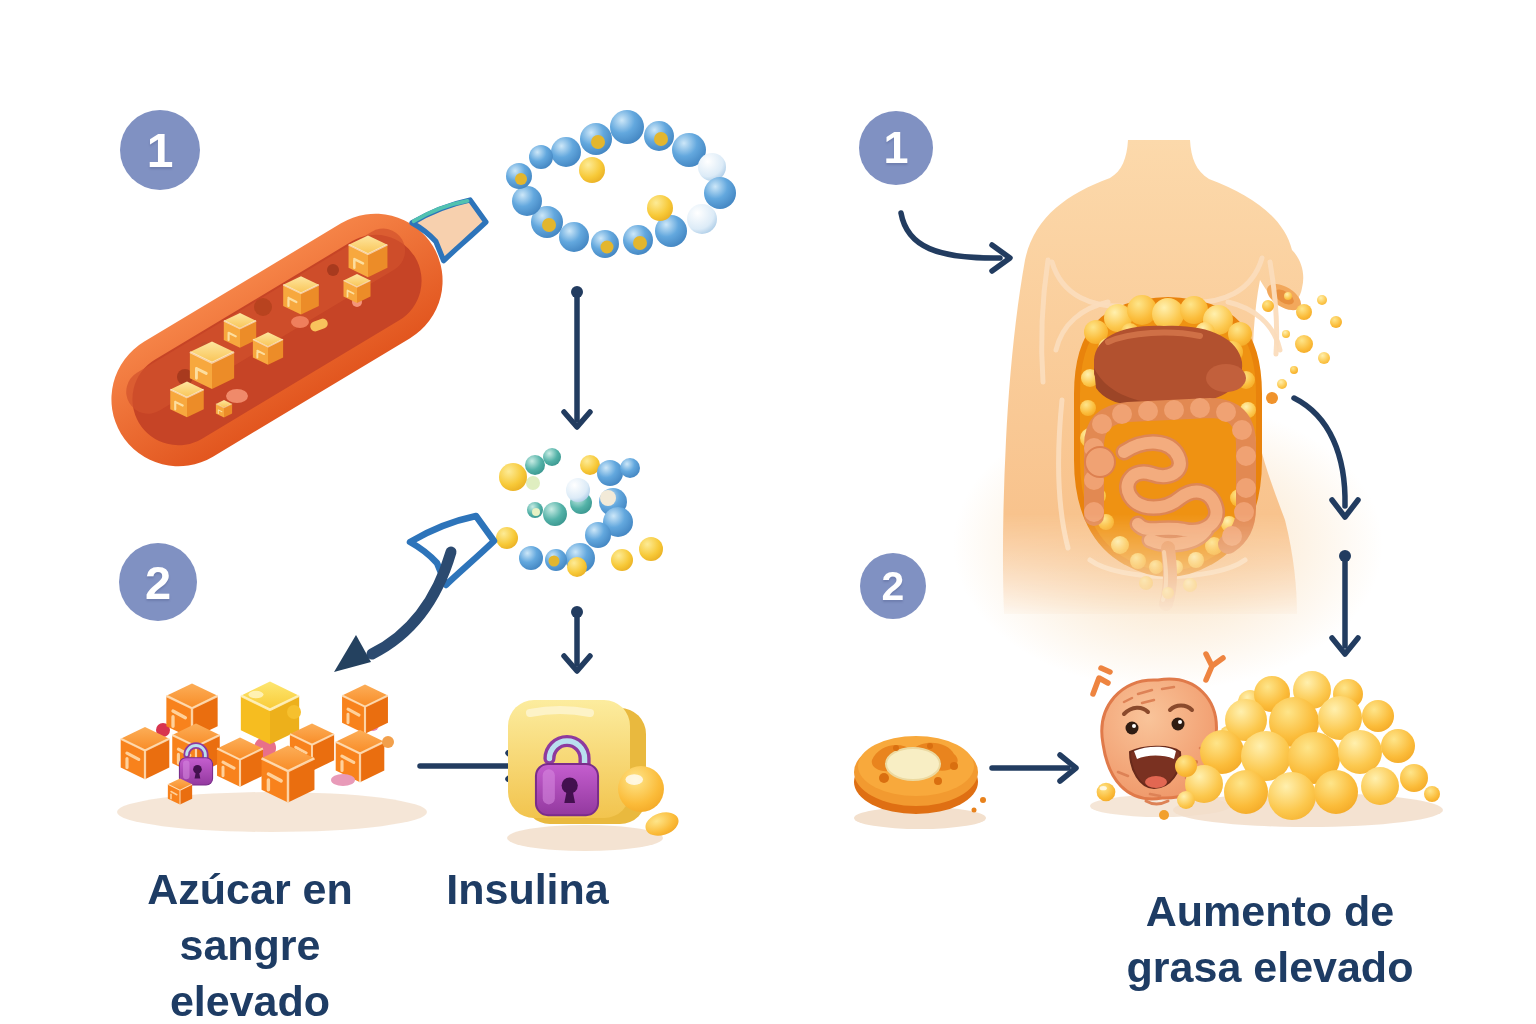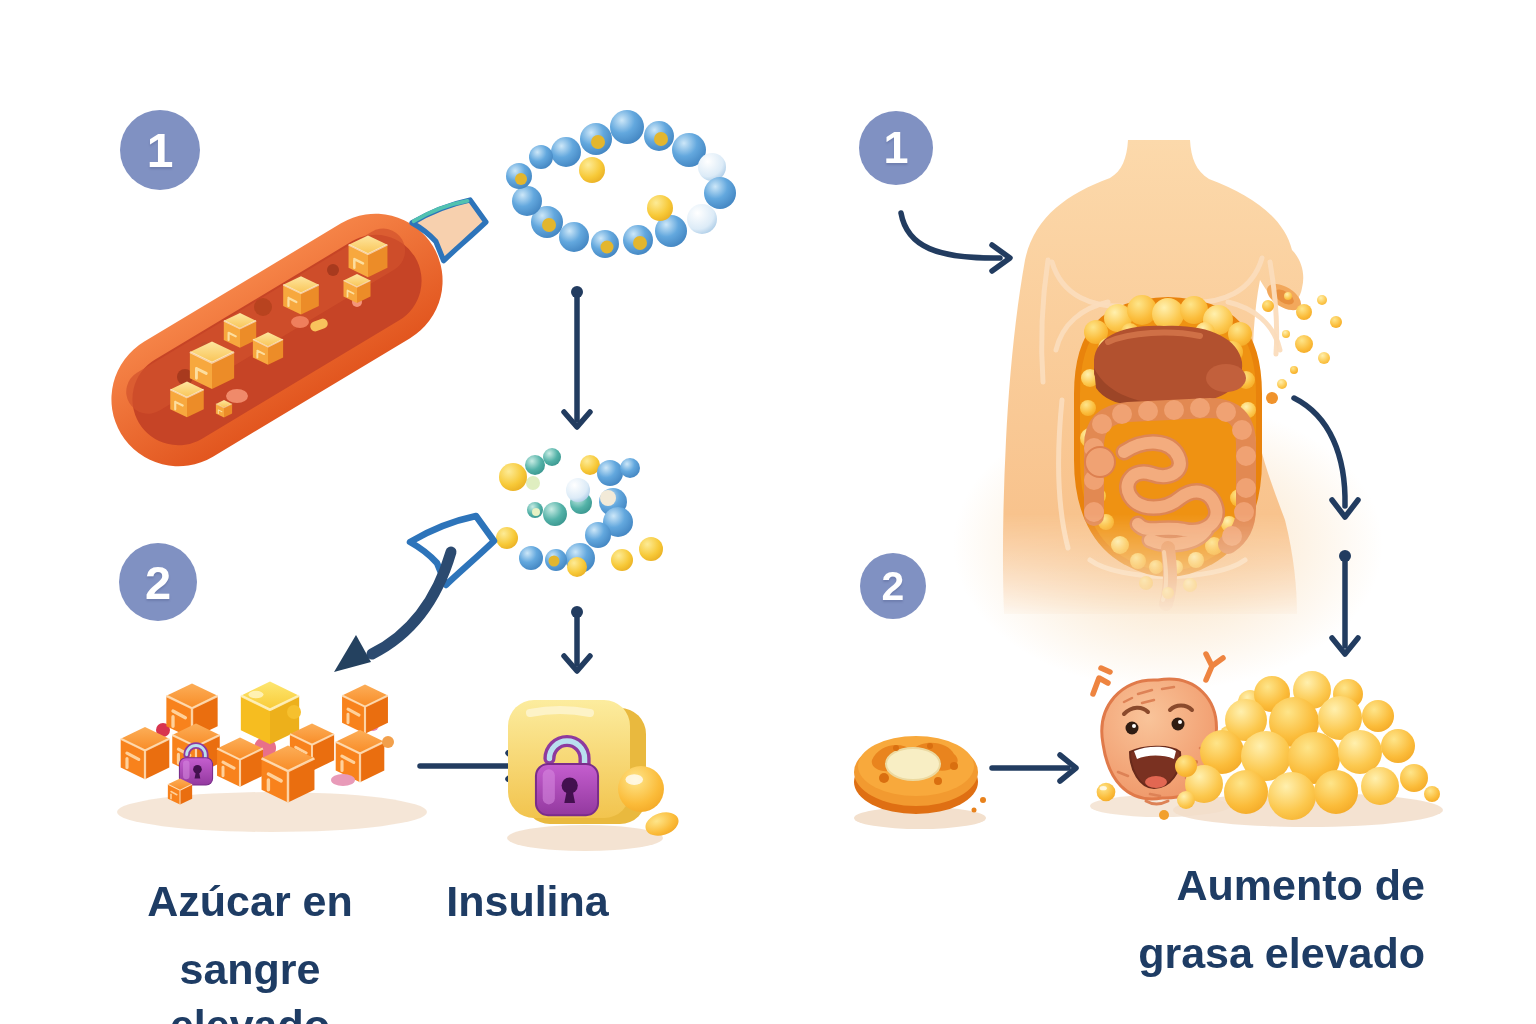--- a/index.html
+++ b/index.html
@@ -4,21 +4,21 @@
 <style>
   html,body{margin:0;padding:0;background:#ffffff;}
   .canvas{position:relative;width:1536px;height:1024px;background:#ffffff;overflow:hidden;
           font-family:"Liberation Sans",sans-serif;}
   .art{position:absolute;left:0;top:0;}
   .badge{position:absolute;border-radius:50%;background:#8091c2;color:#fff;
          display:flex;align-items:center;justify-content:center;font-weight:bold;
          text-shadow:0 2px 2px rgba(60,70,120,.25);}
   .lbl{position:absolute;color:#1e3c64;font-weight:600;text-align:center;
        font-size:43px;line-height:1.3;}
-  .lbl span{display:block;margin-top:12px;}
+  .lbl span{display:block;}
   
   .arr{stroke:#223c60;stroke-width:5.5;fill:none;stroke-linecap:round;stroke-linejoin:round;}
   .dot{fill:#223c60;stroke:none;}
   .contour{stroke:#fbdcbc;stroke-width:5;fill:none;stroke-linecap:round;opacity:.95;}
 </style>
 </head>
 <body>
 
 <div class="canvas">
 
@@ -515,18 +515,18 @@
   <span>2</span>
 </div>
 
 <div class="lbl" style="left:95px;top:862px;width:310px;">
   <span>Azúcar en</span>
   <span>sangre elevado</span>
 </div>
 <div class="lbl" style="left:420px;top:862px;width:215px;">
   <span>Insulina</span>
 </div>
-<div class="lbl" style="left:1115px;top:846px;width:310px;text-align:right;">
+<div class="lbl" style="left:1115px;top:884px;width:310px;">
   <span>Aumento de</span>
   <span>grasa elevado</span>
 </div>
 
 </div>
 
 </body></html>

